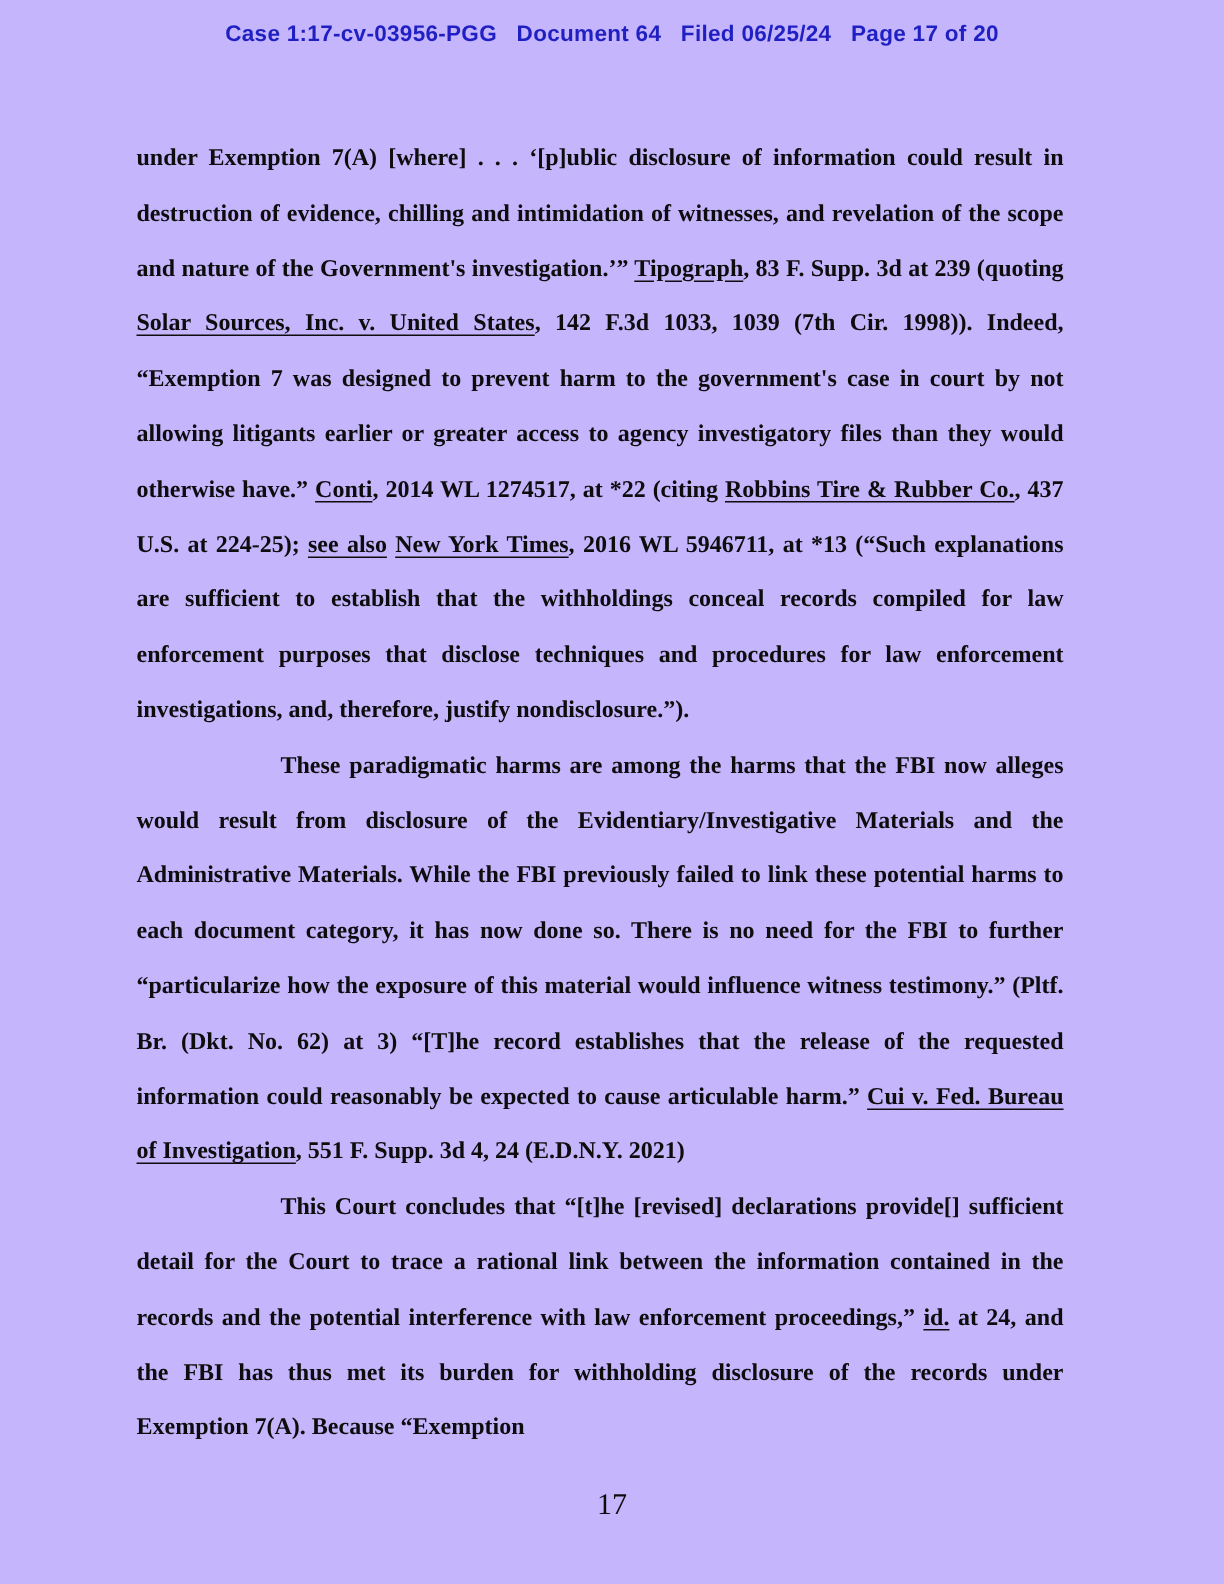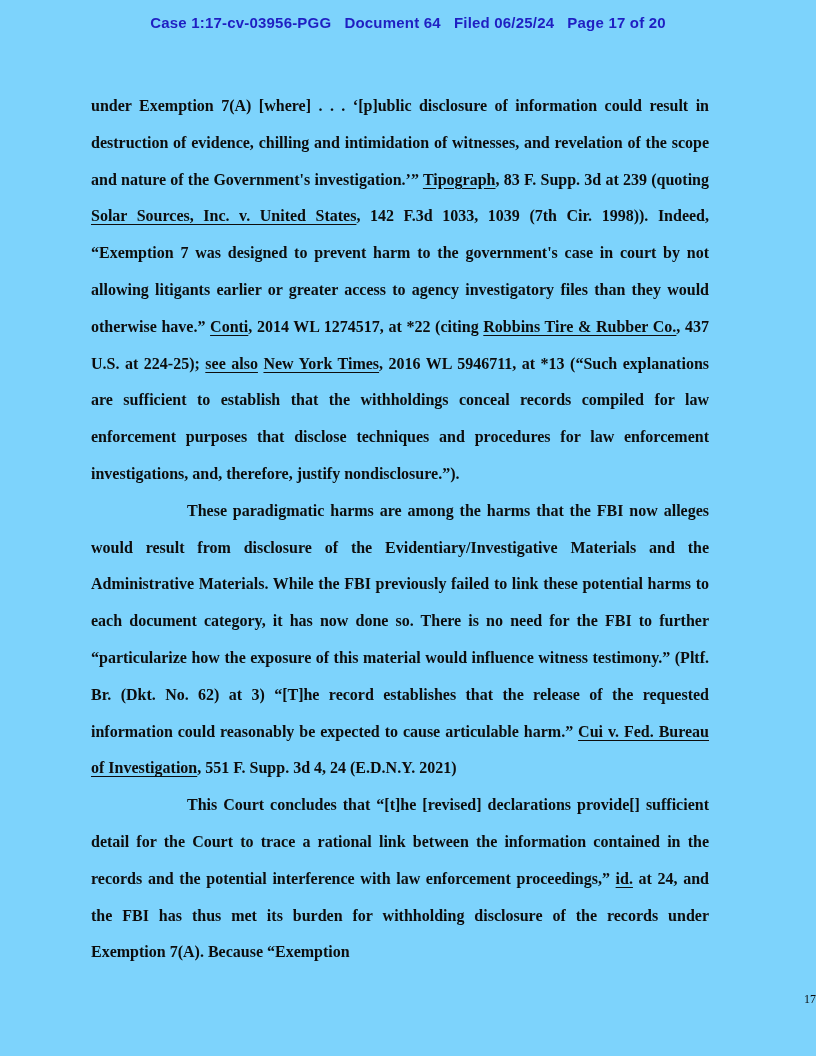--- a/index.html
+++ b/index.html
@@ -1,20 +1,20 @@
 <!DOCTYPE html>
 <html><head>
 <meta charset="utf-8">
 <style>
   html, body { margin: 0; padding: 0; background: #ffffff; }
   .page {
     position: relative;
     width: 816px;
     height: 1056px;
-    background: #7dd3fc;
+    background: #c4b5fd;
     font-family: "Liberation Serif", serif;
     color: #0d0d0d;
     overflow: hidden;
   }
   .stamp {
     position: absolute;
     top: 14px;
     left: 0;
     right: 0;
     text-align: center;
@@ -34,22 +34,22 @@
     text-align: justify;
   }
   p.para { margin: 0; padding: 0; font-weight: bold; }
   p.para.indent { text-indent: 96px; }
   .u { text-decoration: underline; text-underline-offset: 3px; }
   .page-number {
     position: absolute;
     top: 992px;
     left: 0;
     right: 0;
-    text-align: right;
-    font-size: 12px;
+    text-align: center;
+    font-size: 20px;
   }
 </style>
 </head>
 <body>
 
 <div class="page">
   <div class="stamp" style="color: rgb(31, 31, 194);">Case 1:17-cv-03956-PGG   Document 64   Filed 06/25/24   Page 17 of 20</div>
 
   <div class="doc-body">
       <p class="para"><span>under Exemption 7(A) [where] . . . ‘[p]ublic disclosure of information could result in destruction of evidence, chilling and intimidation of witnesses, and revelation of the scope and nature of the Government's investigation.’”  </span><span class="u">Tipograph</span><span>, 83 F. Supp. 3d at 239 (quoting </span><span class="u">Solar Sources, Inc. v. United States</span><span>, 142 F.3d 1033, 1039 (7th Cir. 1998)).  Indeed, “Exemption 7 was designed to prevent harm to the government's case in court by not allowing litigants earlier or greater access to agency investigatory files than they would otherwise have.”  </span><span class="u">Conti</span><span>, 2014 WL 1274517, at *22 (citing </span><span class="u">Robbins Tire &amp; Rubber Co.</span><span>, 437 U.S. at 224-25); </span><span class="u">see also</span><span> </span><span class="u">New York Times</span><span>, 2016 WL 5946711, at *13 (“Such explanations are sufficient to establish that the withholdings conceal records compiled for law enforcement purposes that disclose techniques and procedures for law enforcement investigations, and, therefore, justify nondisclosure.”).</span></p>

